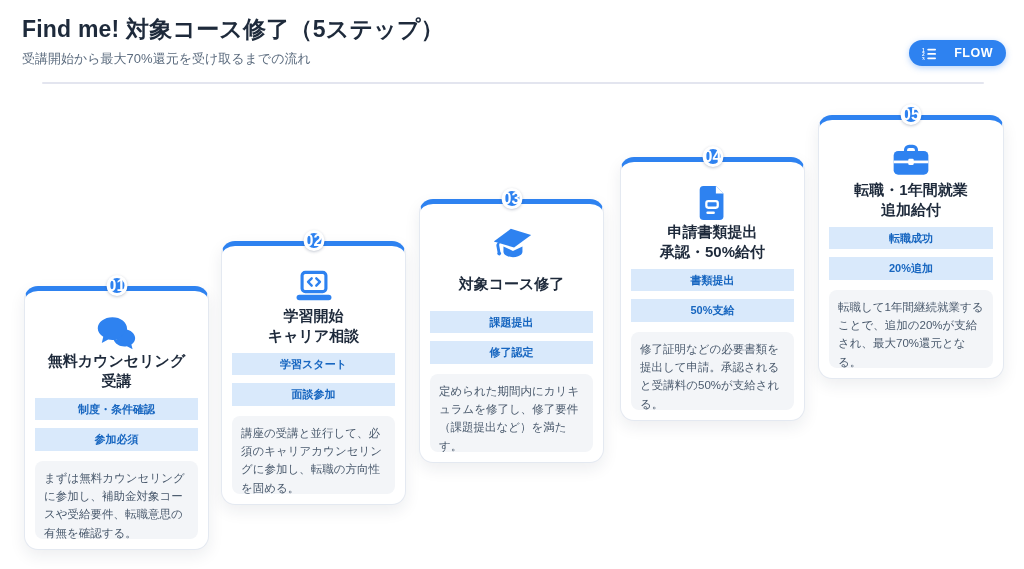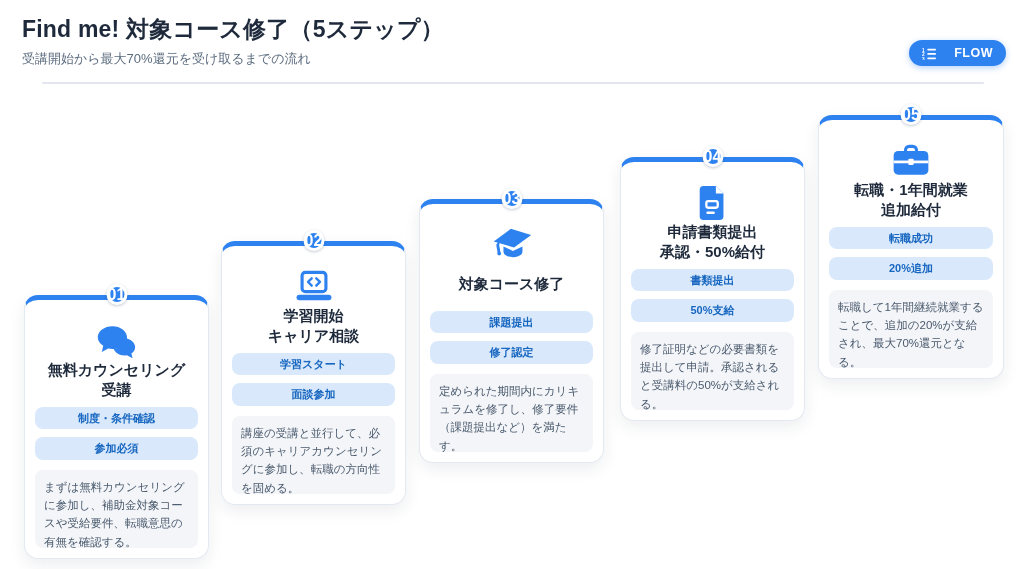--- a/index.html
+++ b/index.html
@@ -30,21 +30,21 @@
   .card {
     position:absolute; width:185px; height:264px;
     background:#fff;
     border:1px solid var(--card-border);
     border-top:5px solid var(--primary);
     border-radius:14px;
     box-shadow:0 6px 16px rgba(30,42,70,0.08);
     display:flex; flex-direction:column; align-items:center;
     padding:18px 10px 10px 10px;
   }
-  .card-1 { left:24px;  top:295px; }
+  .card-1 { left:24px;  top:286px; }
   .card-2 { left:221px; top:241px; }
   .card-3 { left:419px; top:199px; }
   .card-4 { left:620px; top:157px; }
   .card-5 { left:818px; top:115px; width:186px; }
 
   .badge {
     position:absolute; top:-16px; left:50%; transform:translateX(-50%);
     width:21px; height:21px; border-radius:50%;
     background:var(--primary); border:3px solid #fff;
     box-shadow:0 1px 3px rgba(20,40,80,0.25);
@@ -52,21 +52,21 @@
     display:flex; align-items:center; justify-content:center;
   }
   .step-icon { height:38px; display:flex; align-items:center; justify-content:center; color:var(--primary); margin-top:4px; }
   .card-title {
     min-height:39px;
     display:flex; align-items:center; justify-content:center; text-align:center;
     font-size:15px; font-weight:700; color:var(--heading); line-height:1.3;
     white-space:pre-line;
   }
   .pill {
-    width:100%; margin-top:8px; padding:4px 0; border-radius:8px;
+    width:100%; margin-top:8px; padding:4px 0; border-radius:0;
     background:var(--tag-bg); color:var(--tag-text);
     font-size:11px; font-weight:700; text-align:center; line-height:1.3;
   }
   .pill:first-of-type { margin-top:10px; }
   .desc {
     width:100%; flex:1; margin-top:10px; padding:8px 9px;
     background:var(--desc-bg); border-radius:8px;
     font-size:11.5px; color:var(--desc-text); line-height:1.6; text-align:left;
     overflow:hidden;
   }

